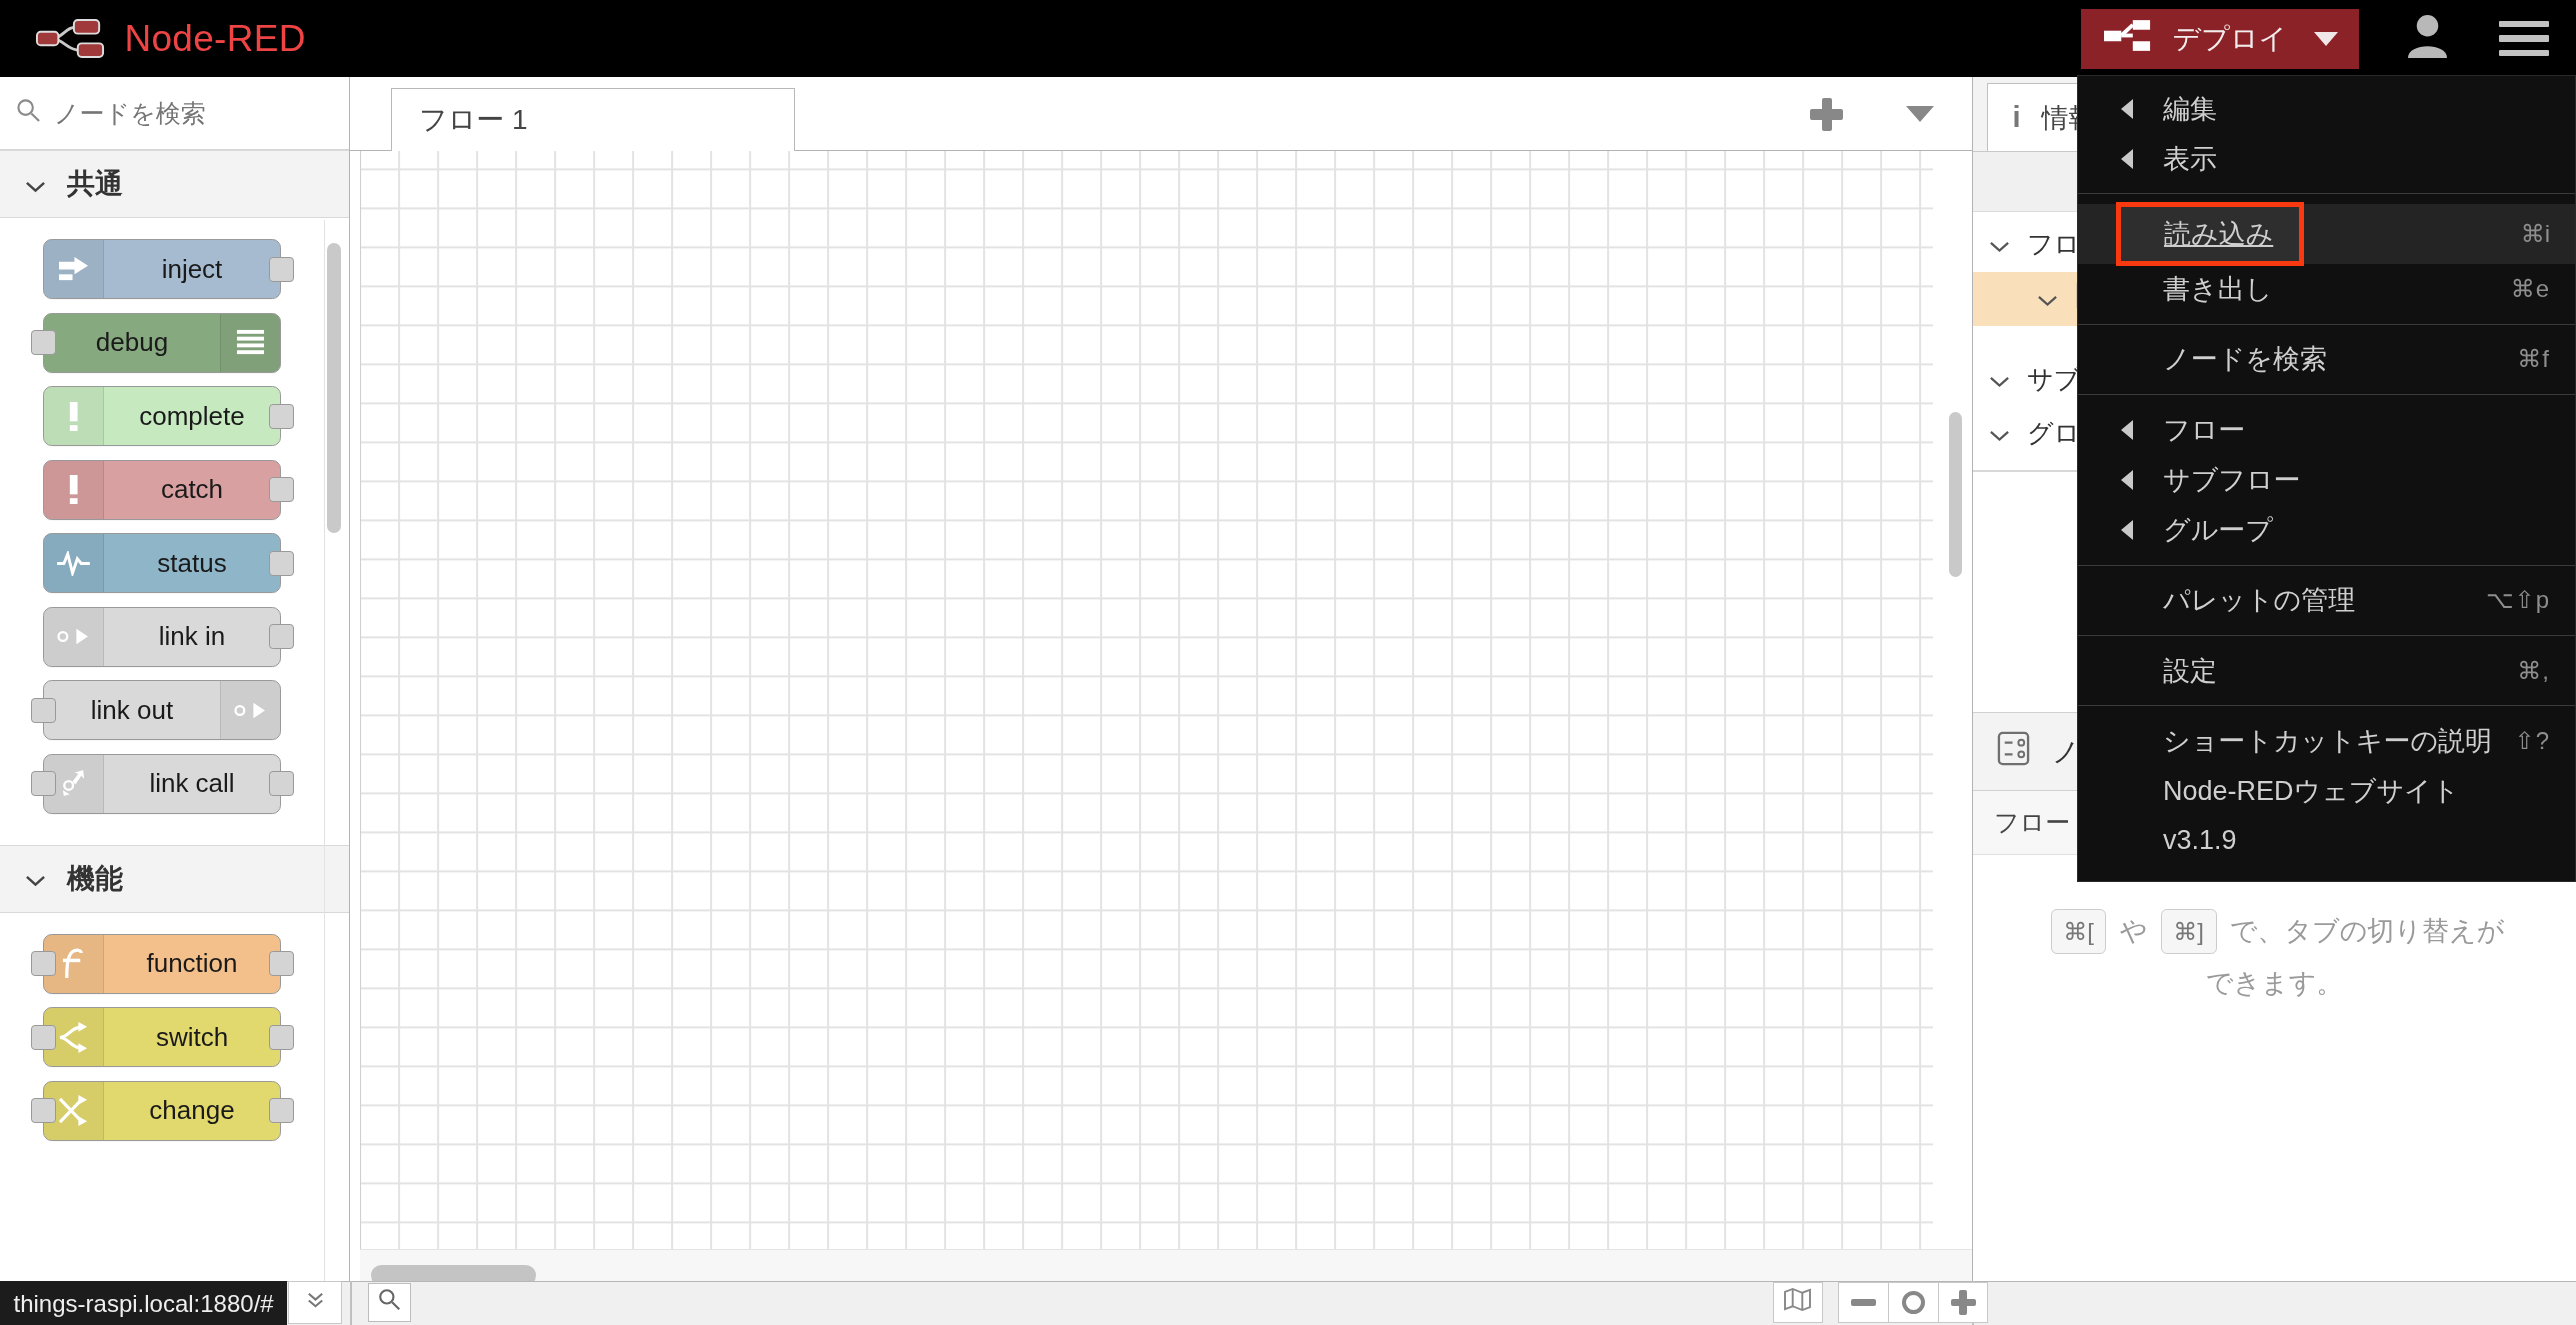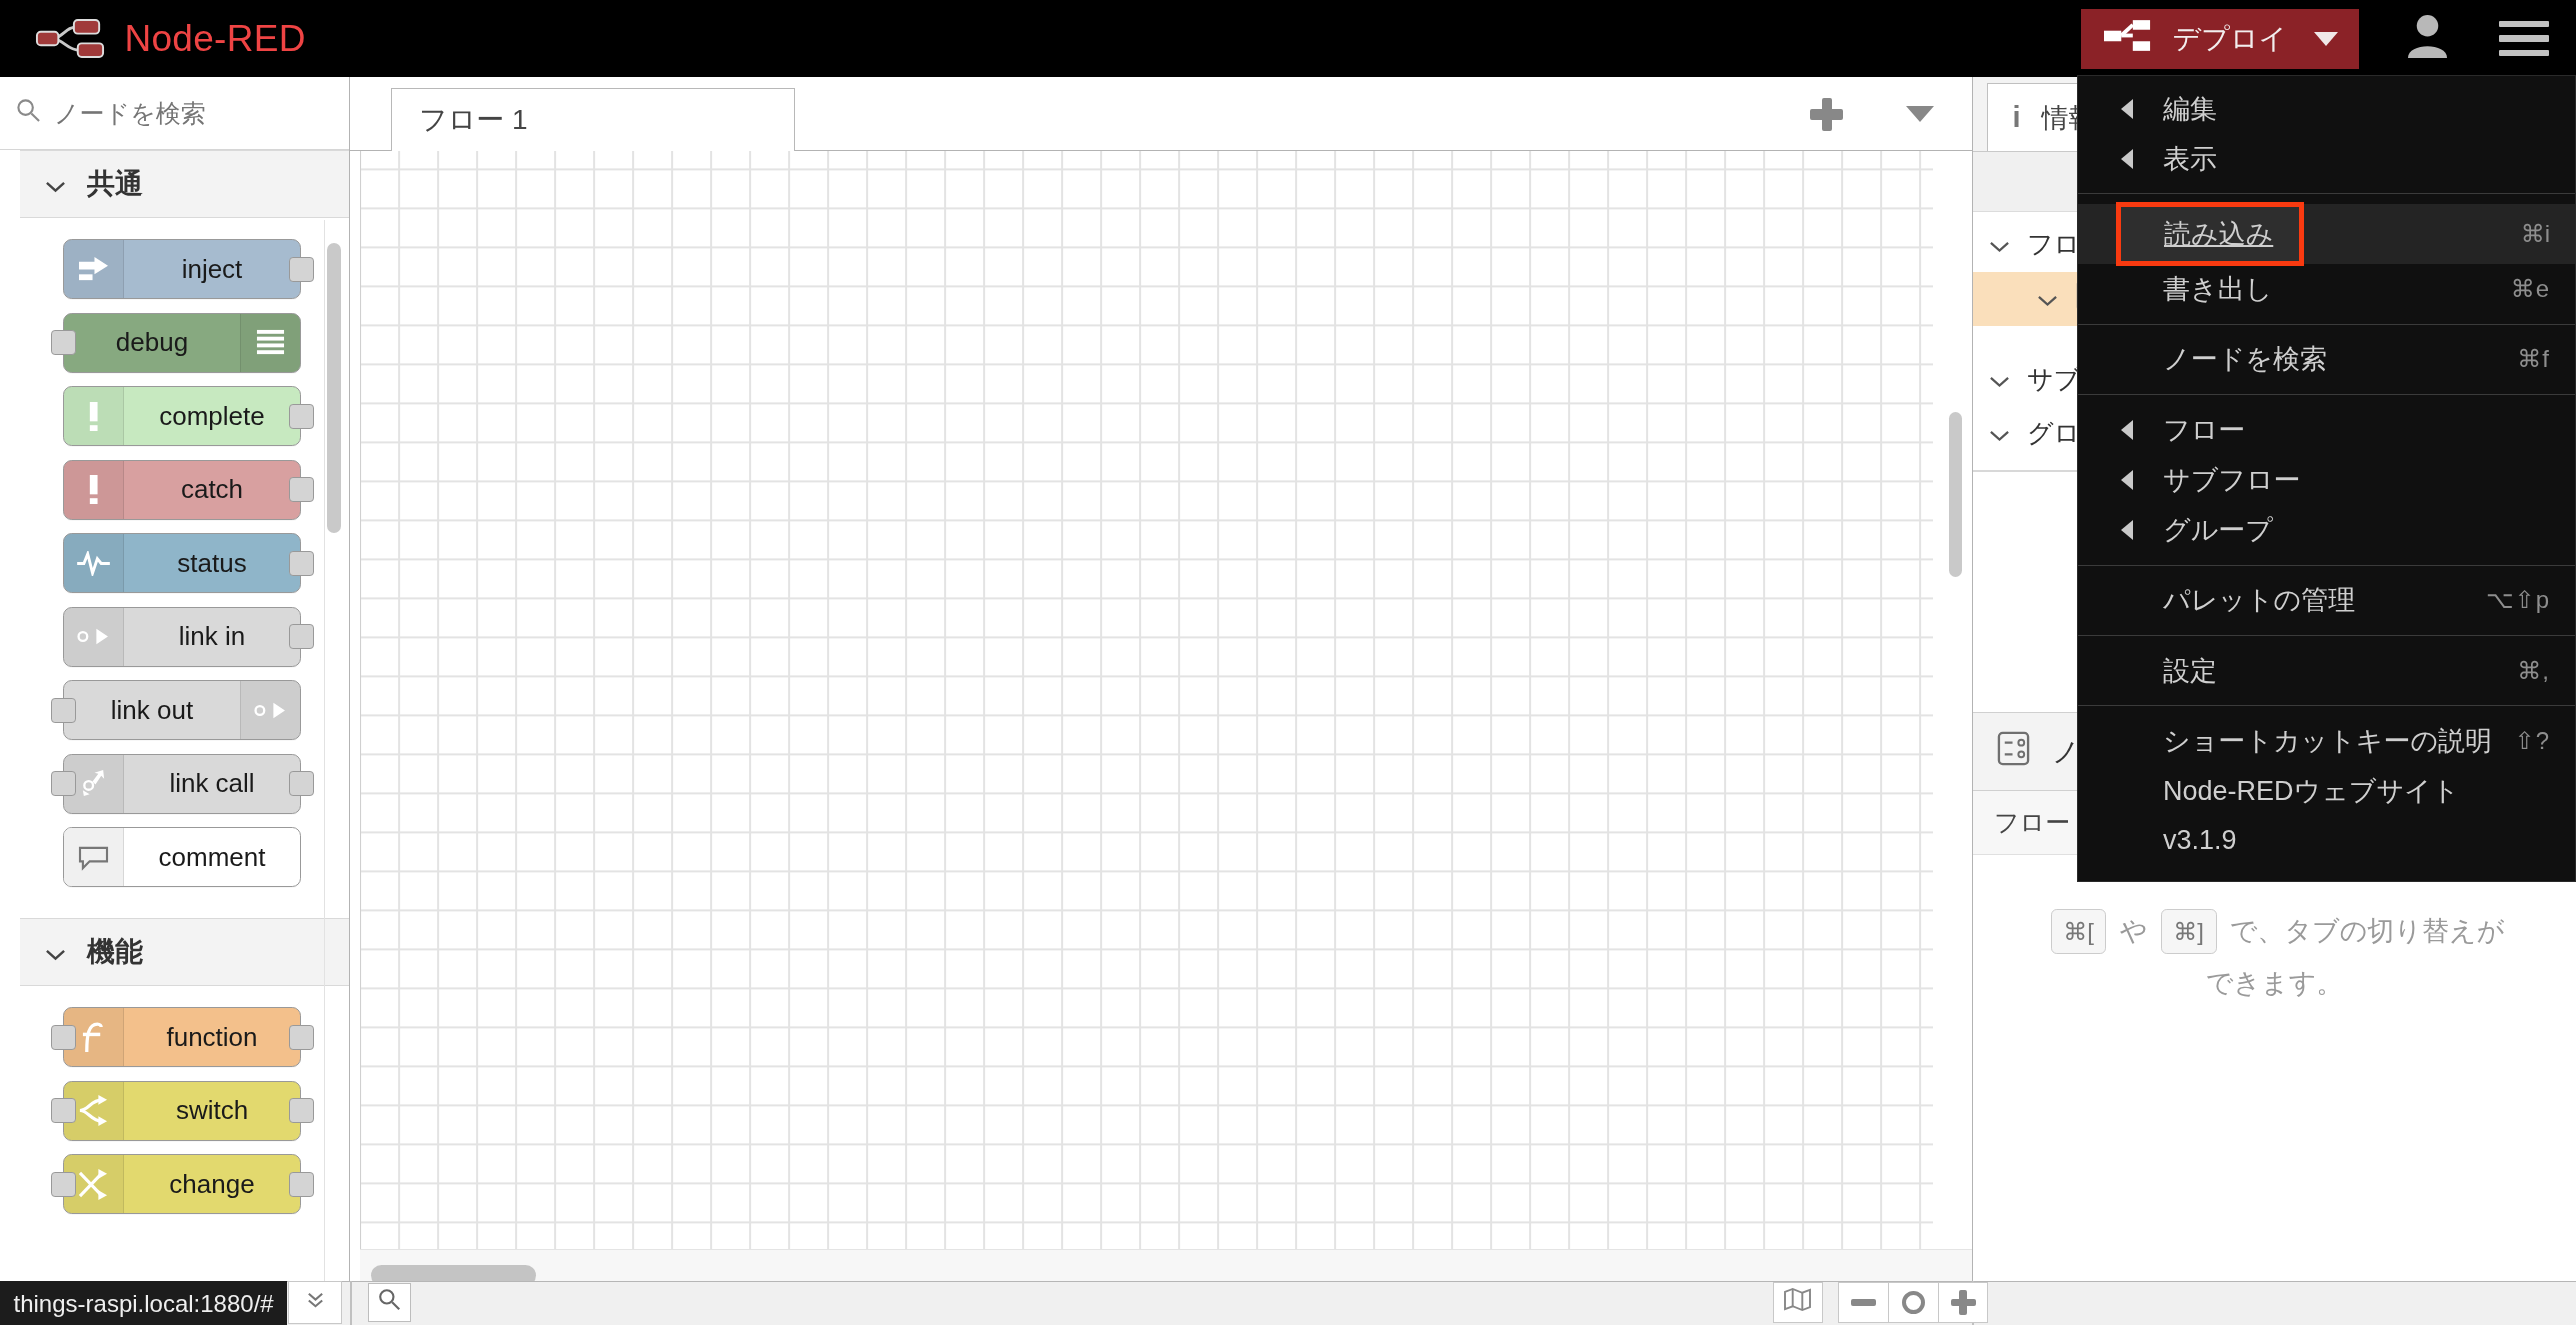--- a/index.html
+++ b/index.html
@@ -42,21 +42,21 @@
   }
   .palette-search{
     height:73px; border-bottom:1.9px solid #d6d6d6; display:flex; align-items:center;
     padding:0 15.5px; gap:13.5px; background:#fff;
   }
   .srch-ico{ width:25px;height:25px; flex:none; }
   .palette-search input{
     border:none; outline:none; font-size:25px; color:#999; width:100%;
     font-family:"Liberation Sans", sans-serif; background:transparent;
   }
-  .palette-scroll{ position:relative; height:1149px; overflow:hidden;margin-left:20px; }
+  .palette-scroll{ position:relative; height:1149px; overflow:hidden; }
   .cat-header{
     background:#f3f3f3; border-top:1px solid #d9d9d9; border-bottom:1px solid #d9d9d9;
     height:68px; display:flex; align-items:center; gap:21px; padding-left:25px;
     font-weight:bold; font-size:28px; color:#333; cursor:pointer;
   }
   .chev{ width:21px; height:13.5px; flex:none; }
   .cat-body{ padding:13.5px 0 17.4px 0; }
   .node{
     position:relative; height:60px; margin:7.7px 0 13.5px 43px; width:238px;
     border:1px solid #999; border-radius:8.7px; display:flex; align-items:center;
@@ -387,28 +387,20 @@
             <svg width="33" height="29" viewBox="0 0 34 30">
                 <circle cx="12" cy="17" r="4.5" stroke="#fff" stroke-width="2.4" fill="none"></circle>
                 <path d="M16 13 L22 5 L18 4 L27 1 L28 10 L25 7 L19 16 Z" fill="#fff"></path>
                 <path d="M6 22 L13 26 L7 28 Z" fill="#fff"></path>
               </svg>
           </div>
           <div class="nlabel">link call</div>
           <div class="port out"></div>
         </div>
 
-        <div class="node" style="background:#ffffff">
-          <div class="ico-box" style="background:#f0f0f0">
-            <svg width="33" height="27" viewBox="0 0 34 28">
-                <path d="M3 4 H31 V18 H13 L6 25 V18 H3 Z" stroke="#777" stroke-width="2.2" fill="none"></path>
-              </svg>
-          </div>
-          <div class="nlabel">comment</div>
-        </div>
       </div>
 
       <div class="cat-header">
         <span>
           <svg class="chev" viewBox="0 0 22 14">
               <path d="M2 3 L11 11 L20 3" stroke="#444" stroke-width="2.6" fill="none"></path>
             </svg>
         </span>
         <span>機能</span>
       </div>

